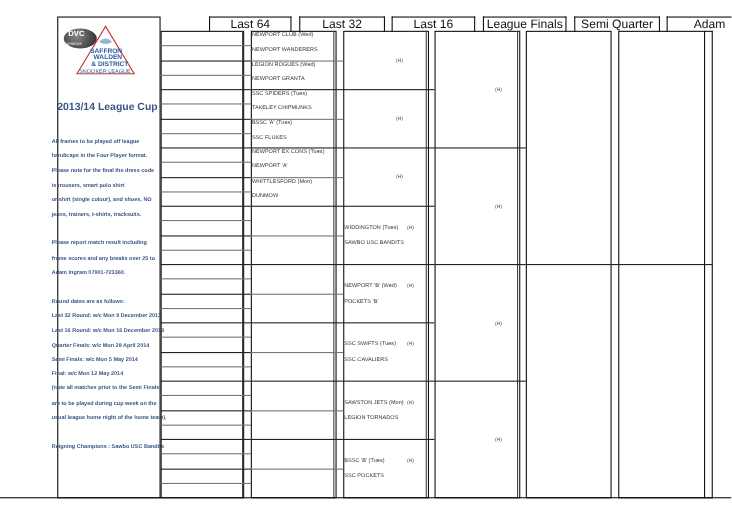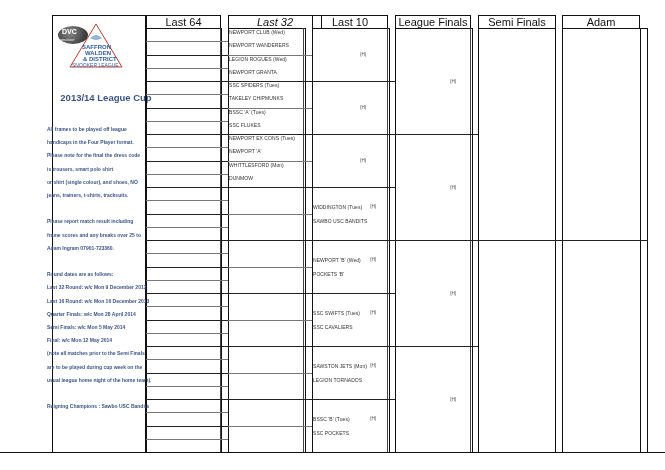--- a/index.html
+++ b/index.html
@@ -1,27 +1,27 @@
 <!DOCTYPE html>
 <html><head>
 <meta charset="utf-8">
 <style>
   html,body{margin:0;padding:0;background:#fff;}
   body{width:665px;height:470px;position:relative;overflow:hidden;font-family:"Liberation Sans",sans-serif;}
   .abs{position:absolute;box-sizing:border-box;}
-  .hdr{position:absolute;top:15px;height:14px;border:1px solid #111;border-bottom:none;font-size:11px;line-height:13px;text-align:center;color:#111;box-sizing:border-box;}
+  .hdr{position:absolute;top:15px;height:14px;border:1px solid #111;border-bottom:none;font-size:11px;line-height:13px;text-align:center;color:#111;box-sizing:border-box;margin-left:44px;}
   .colbox{position:absolute;top:28px;height:425px;border:1.5px solid #111;box-sizing:border-box;}
   .hline{position:absolute;height:0;border-top:1px solid #222;}
   .hline.g{border-top-color:#777;}
   .vline{position:absolute;width:0;border-left:1px solid #444;}
   .team{position:absolute;font-size:5px;color:#333;white-space:nowrap;letter-spacing:0.05px;}
   .h{position:absolute;font-size:4.5px;color:#444;}
   .left{position:absolute;left:52px;top:15px;width:94px;height:438px;border:1.5px solid #111;box-sizing:border-box;border-right:1px solid #111;}
   .note{position:absolute;left:47px;font-size:5px;font-weight:bold;color:#3b5488;white-space:nowrap;}
-  .title{position:absolute;left:52px;width:108px;text-align:center;top:92px;font-size:9.5px;font-weight:bold;color:#3b5488;}
+  .title{position:absolute;left:52px;width:108px;top:92px;font-size:9.5px;font-weight:bold;color:#3b5488;}
 </style>
 </head>
 <body>
 
 <div class="left"></div>
 
 <div class="abs" style="left:58px;top:26px;width:30px;height:18px;border-radius:50%;background:radial-gradient(circle at 40% 35%,#888,#222);"></div>
 <div class="abs" style="left:62px;top:28px;font-size:7px;font-weight:bold;color:#fff;">DVC</div>
 <div class="abs" style="left:58px;top:37px;font-size:4px;font-style:italic;color:#eee;">signature</div>
 
@@ -55,24 +55,24 @@
     <div class="note" style="top: 324px;">Semi Finals: w/c Mon 5 May 2014</div>
     <div class="note" style="top: 337.2px;">Final: w/c Mon 12 May 2014</div>
     <div class="note" style="top: 350.4px;">(note all matches prior to the Semi Finals</div>
     <div class="note" style="top: 363.6px;">are to be played during cup week on the</div>
     <div class="note" style="top: 376.8px;">usual league home night of the home team).</div>
     <div class="note" style="top: 390px;"></div>
     <div class="note" style="top: 403.2px;">Reigning Champions : Sawbo USC Bandits</div>
   </div>
 
 <div class="hdr" style="left:146px;width:75px;">Last 64</div>
-<div class="hdr" style="left:228px;width:94px;font-style:italic;">Last 32</div>
-<div class="hdr" style="left:312px;width:76px;">Last 10</div>
+<div class="hdr" style="left:228px;width:78px;">Last 32</div>
+<div class="hdr" style="left:312px;width:76px;">Last 16</div>
 <div class="hdr" style="left:395px;width:76px;">League Finals</div>
-<div class="hdr" style="left:478px;width:78px;">Semi Finals</div>
+<div class="hdr" style="left:478px;width:78px;">Semi Quarter</div>
 <div class="hdr" style="left:562px;width:78px;">Adam</div>
 
 <div class="colbox" style="left:146px;width:76px;"></div>
 <div class="colbox" style="left:228px;width:78px;"></div>
 <div class="colbox" style="left:312px;width:78px;"></div>
 <div class="colbox" style="left:395px;width:78px;"></div>
 <div class="colbox" style="left:478px;width:78px;"></div>
 <div class="colbox" style="left:562px;width:79px;"></div>
 
 <div class="vline" style="left:220px;top:28px;height:425px;"></div>

